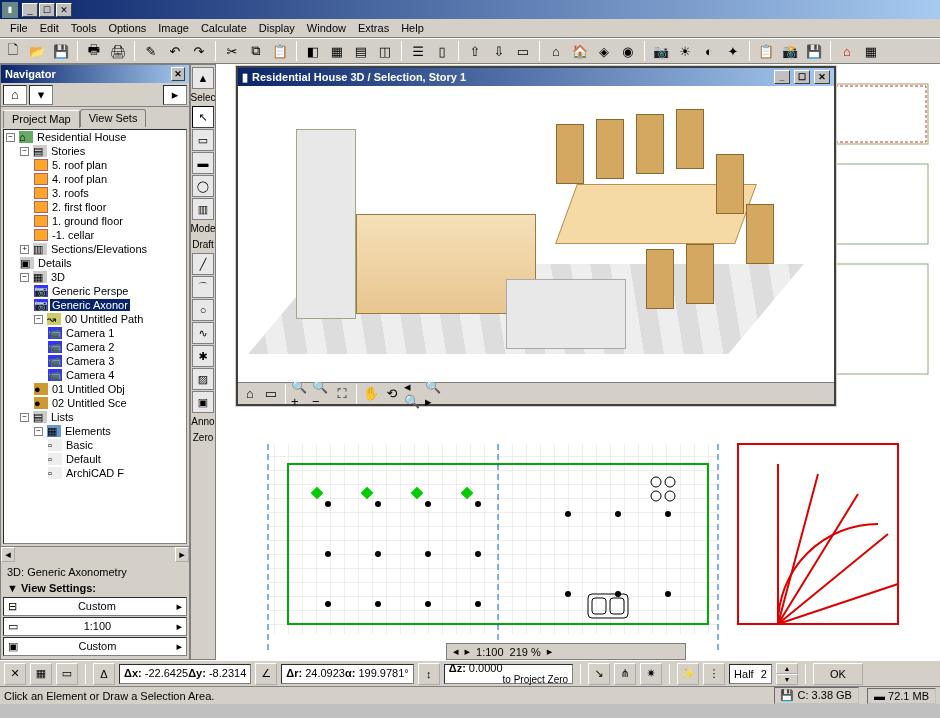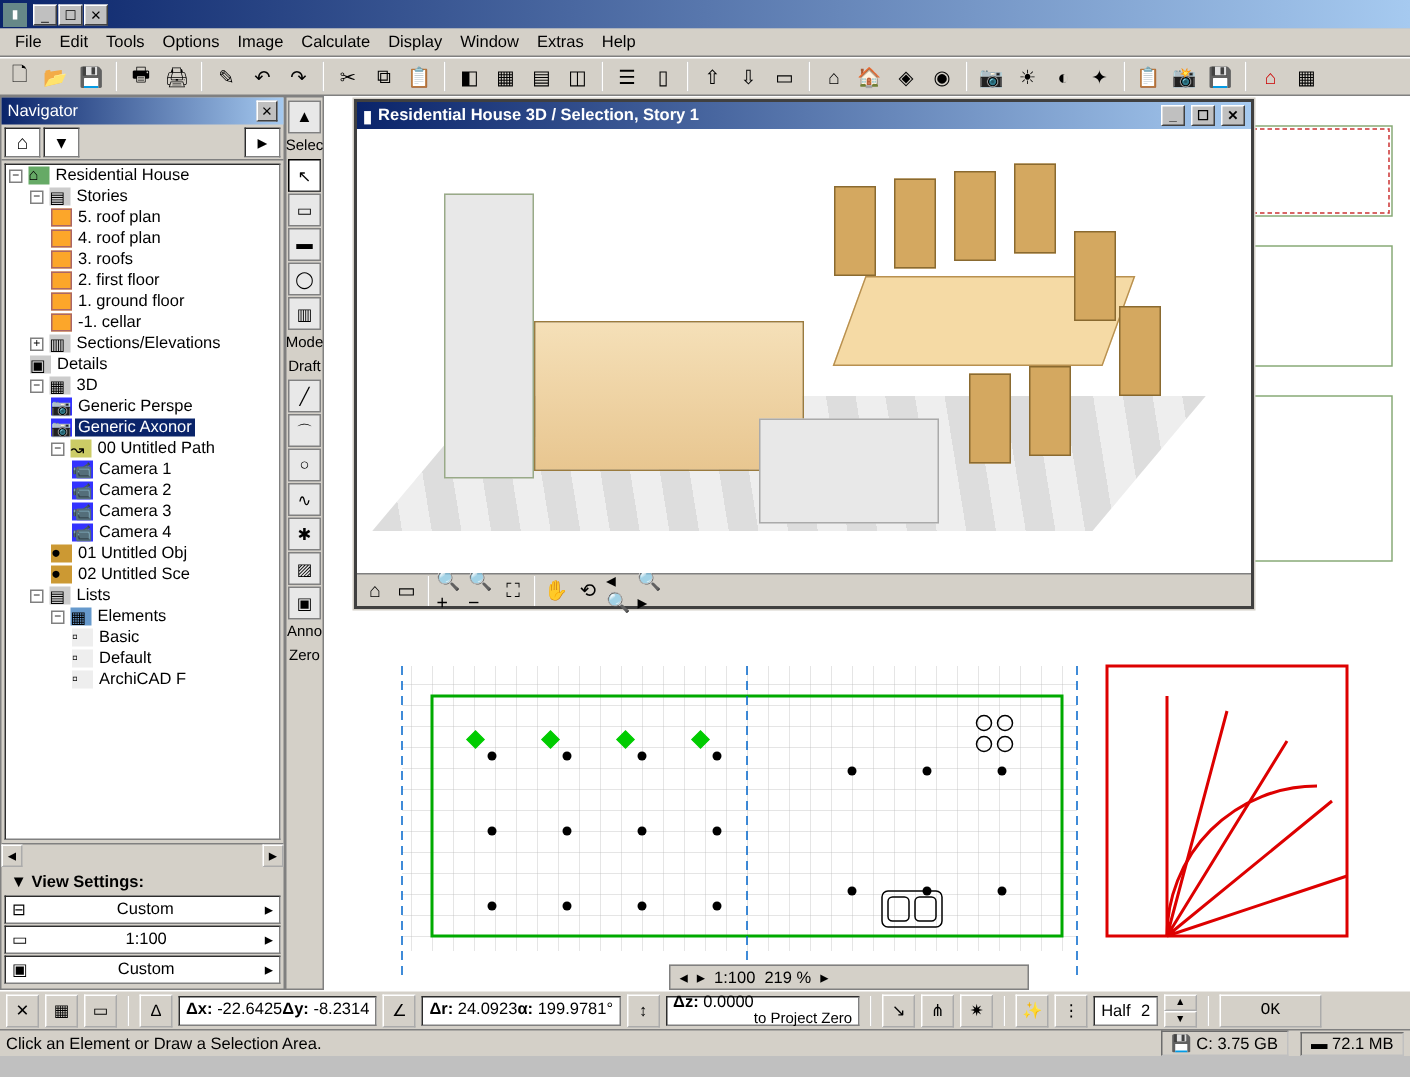--- a/index.html
+++ b/index.html
@@ -17,21 +17,21 @@
 .menubar span { padding: 2px 6px; cursor: pointer; }
 
 
 .toolbar { height: 26px; background: #d4d0c8; border-top: 1px solid #fff; border-bottom: 1px solid #808080; display: flex; align-items: center; padding: 0 2px; gap: 2px; }
 .tbtn { width: 22px; height: 22px; border: 1px solid #d4d0c8; display: flex; align-items: center; justify-content: center; cursor: pointer; font-size: 13px; }
 .tsep { width: 1px; height: 20px; background: #808080; margin: 0 3px; border-right: 1px solid #fff; }
 
 
 .main { display: flex; height: 596px; background: #d4d0c8; }
 .nav-panel { width: 190px; background: #d4d0c8; border: 1px solid #808080; display: flex; flex-direction: column; }
-.nav-title { height: 18px; background: linear-gradient(to right, #0a246a, #a6caf0); color: #fff; font-weight: normal; padding: 2px 4px; display: flex; align-items: center; justify-content: space-between; }
+.nav-title { height: 18px; background: linear-gradient(to right, #0a246a, #a6caf0); color: #fff; font-weight: bold; padding: 2px 4px; display: flex; align-items: center; justify-content: space-between; }
 .nav-title .x { width: 14px; height: 14px; background: #c0c0c0; color: #000; border: 1px solid #fff; border-right-color: #404040; border-bottom-color: #404040; display: flex; align-items: center; justify-content: center; cursor: pointer; font-size: 9px; }
 .nav-icons { height: 24px; display: flex; align-items: center; padding: 2px; gap: 2px; border-bottom: 1px solid #808080; }
 .nav-icons .tbtn { width: 24px; height: 20px; background: #fff; border: 1px inset #808080; }
 .tabs { display: flex; height: 20px; padding: 2px 2px 0; }
 .tab { padding: 2px 8px; border: 1px solid #808080; border-bottom: none; background: #d4d0c8; cursor: pointer; font-size: 11px; border-radius: 3px 3px 0 0; }
 .tab.active { background: #d4d0c8; position: relative; top: 1px; border-top: 1px solid #fff; }
 .tree-wrap { flex: 1; background: #fff; border: 1px inset #808080; margin: 2px; overflow: auto; }
 .tree ul { list-style: none; padding-left: 14px; }
 .tree li { white-space: nowrap; padding: 1px 0; cursor: pointer; display: flex; align-items: center; gap: 2px; }
 .tree li > span.lbl { padding: 0 2px; }
@@ -82,21 +82,21 @@
 
 .plan { position: absolute; left: 0; top: 0; right: 0; bottom: 0; background: #fff; }
 .plan svg { width: 100%; height: 100%; }
 
 
 .coordbar { height: 26px; background: #d4d0c8; border-top: 1px solid #fff; display: flex; align-items: center; padding: 0 4px; gap: 4px; }
 .coordbar .grp { display: flex; align-items: center; gap: 2px; border: 1px inset #808080; background: #fff; padding: 1px 4px; height: 20px; }
 .coordbar .btn { width: 22px; height: 22px; border: 1px outset #fff; background: #d4d0c8; display: flex; align-items: center; justify-content: center; cursor: pointer; }
 .coordbar .lbl2 { font-size: 10px; white-space: nowrap; margin-top: 12px; }
 .coordbar .stack { display: flex; font-size: 9px; line-height: 1.1; }
-.okbtn { width: 68px; height: 22px; border: 1px outset #fff; background: #d4d0c8; cursor: pointer; font-family: Liberation Mono, monospace; }
+.okbtn { width: 50px; height: 22px; border: 1px outset #fff; background: #d4d0c8; cursor: pointer; }
 
 
 .statusbar { height: 18px; background: #d4d0c8; border-top: 1px solid #808080; display: flex; align-items: center; padding: 0 4px; gap: 8px; }
 .statusbar .seg { border: 1px inset #c0c0c0; padding: 1px 6px; font-size: 11px; }
 .statusbar .sp { flex: 1; }
 
 
 .view2d-bar { position: absolute; left: 230px; bottom: 0; height: 17px; width: 240px; background: #d4d0c8; display: flex; align-items: center; gap: 6px; padding: 0 6px; border: 1px solid #808080; font-size: 10px; z-index: 3; }
 </style>
 </head>
@@ -175,20 +175,24 @@
   <div class="nav-panel">
     <div class="nav-title">
       <span>Navigator</span>
       <span class="x">✕</span>
     </div>
     <div class="nav-icons">
       <div class="tbtn">⌂</div>
       <div class="tbtn">▾</div>
       <div style="flex:1"></div>
       <div class="tbtn">▸</div>
+    </div>
+    <div class="tabs">
+      <div class="tab active">Project Map</div>
+      <div class="tab">View Sets</div>
     </div>
     <div class="tree-wrap">
       <div class="tree">
         <ul style="padding-left:2px">
           <li>
               <span class="exp">−</span>
               <span class="ico" style="background:#6a6">⌂</span>
               <span class="lbl">Residential House</span>
             </li>
           <ul>
@@ -307,20 +311,21 @@
           </ul>
         </ul>
       </div>
     </div>
     <div class="tree-scroll">
       <div style="width:14px;border:1px outset #fff;text-align:center">◂</div>
       <div style="flex:1"></div>
       <div style="width:14px;border:1px outset #fff;text-align:center">▸</div>
     </div>
     <div class="nav-footer">
+      <div class="row">3D: Generic Axonometry</div>
       <div class="row" style="font-weight:bold">▼ <span>View Settings:</span></div>
       <div class="sel-row">
           <span>⊟</span>
           <span>Custom</span>
           <span>▸</span>
         </div>
       <div class="sel-row">
           <span>▭</span>
           <span>1:100</span>
           <span>▸</span>
@@ -522,15 +527,15 @@
     <div class="btn" style="height:11px;font-size:7px">▲</div>
     <div class="btn" style="height:11px;font-size:7px">▼</div>
   </div>
   <div class="tsep"></div>
   <button class="okbtn">OK</button>
 </div>
 
 <div class="statusbar">
   <span>Click an Element or Draw a Selection Area.</span>
   <span class="sp"></span>
-  <span class="seg">💾 <span>C: 3.75 GB</span></span>
+  <span class="seg">💾 <span>C: 3.38 GB</span></span>
   <span class="seg">▬ <span>72.1 MB</span></span>
 </div>
 
 </body></html>

